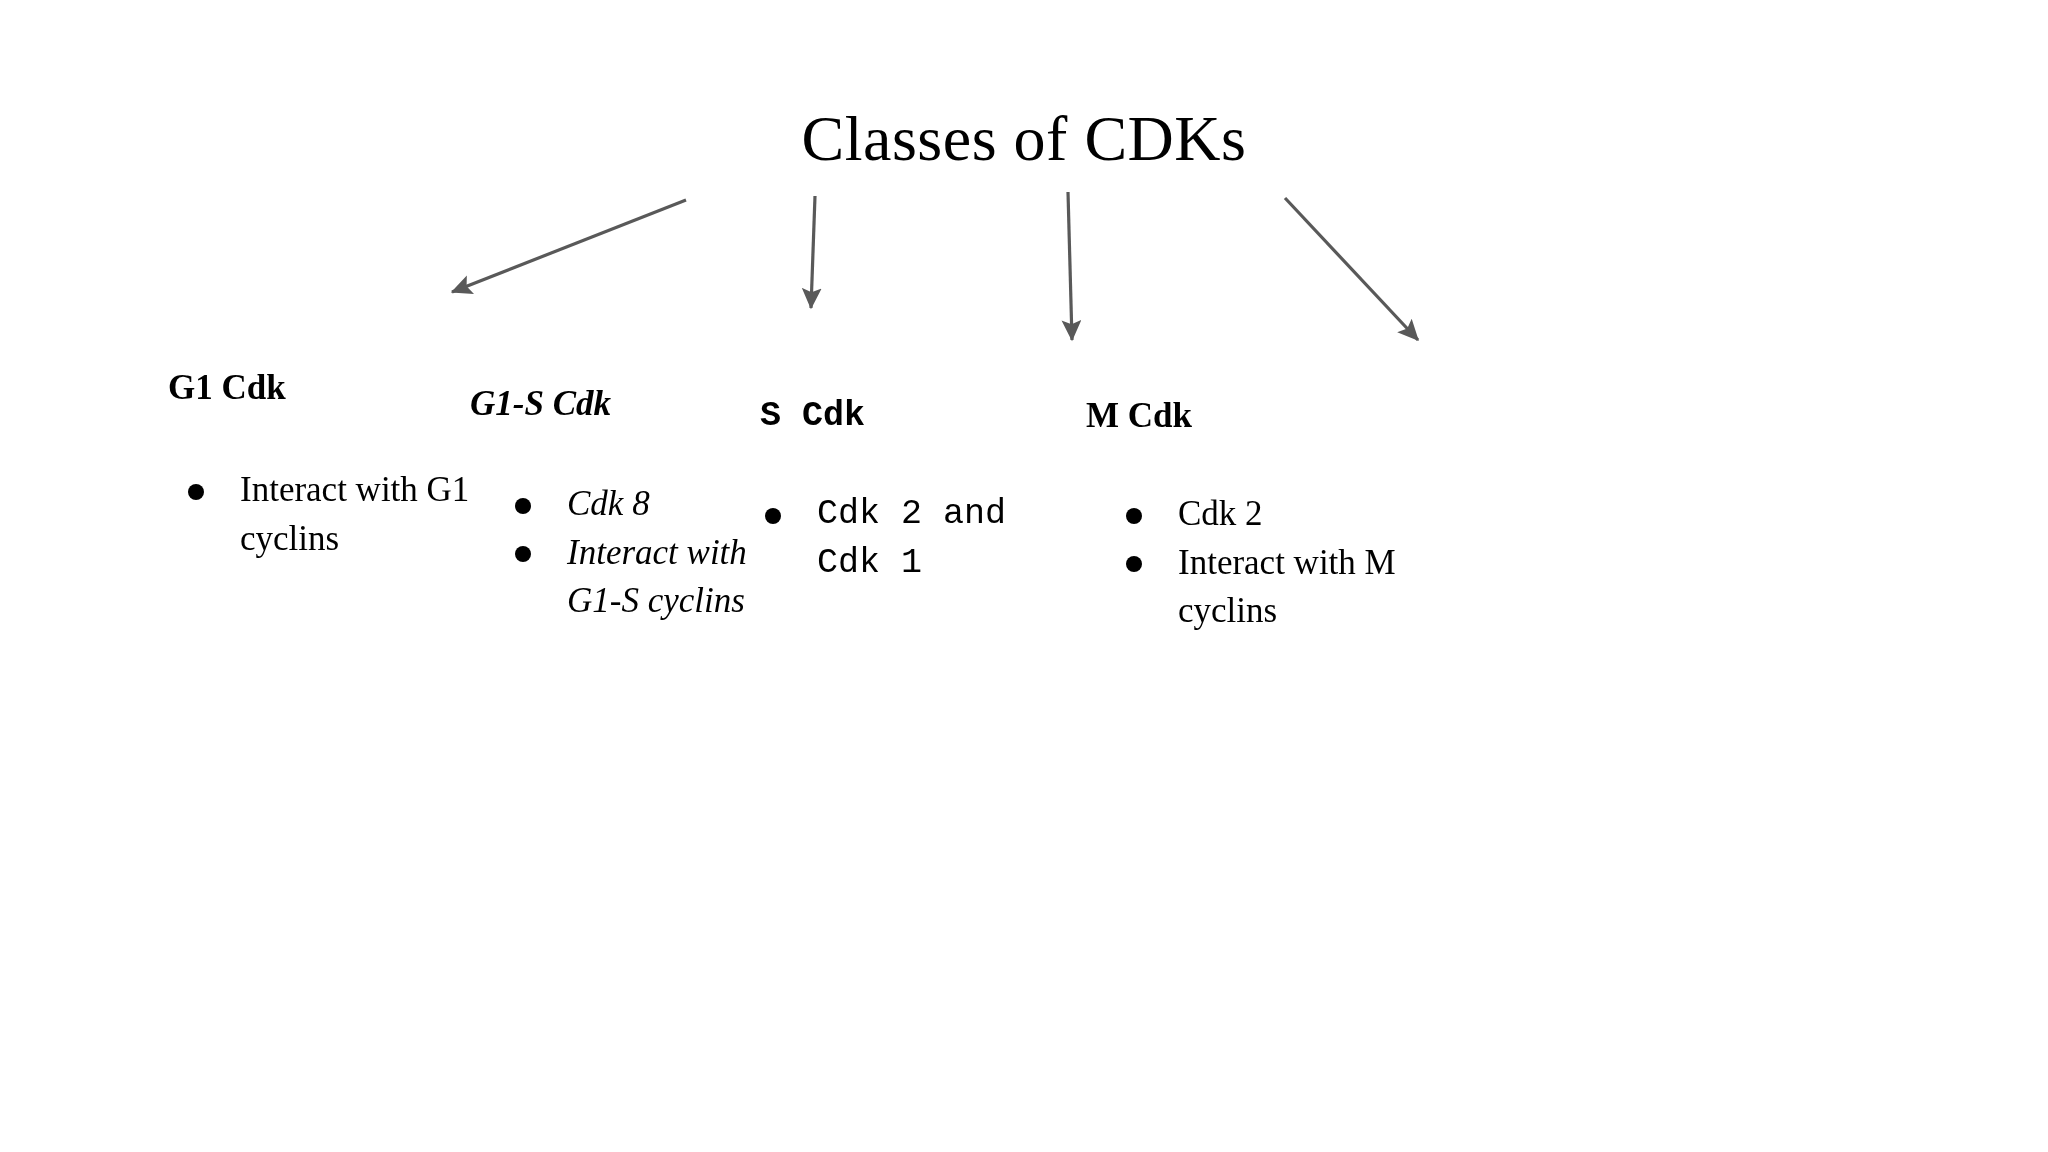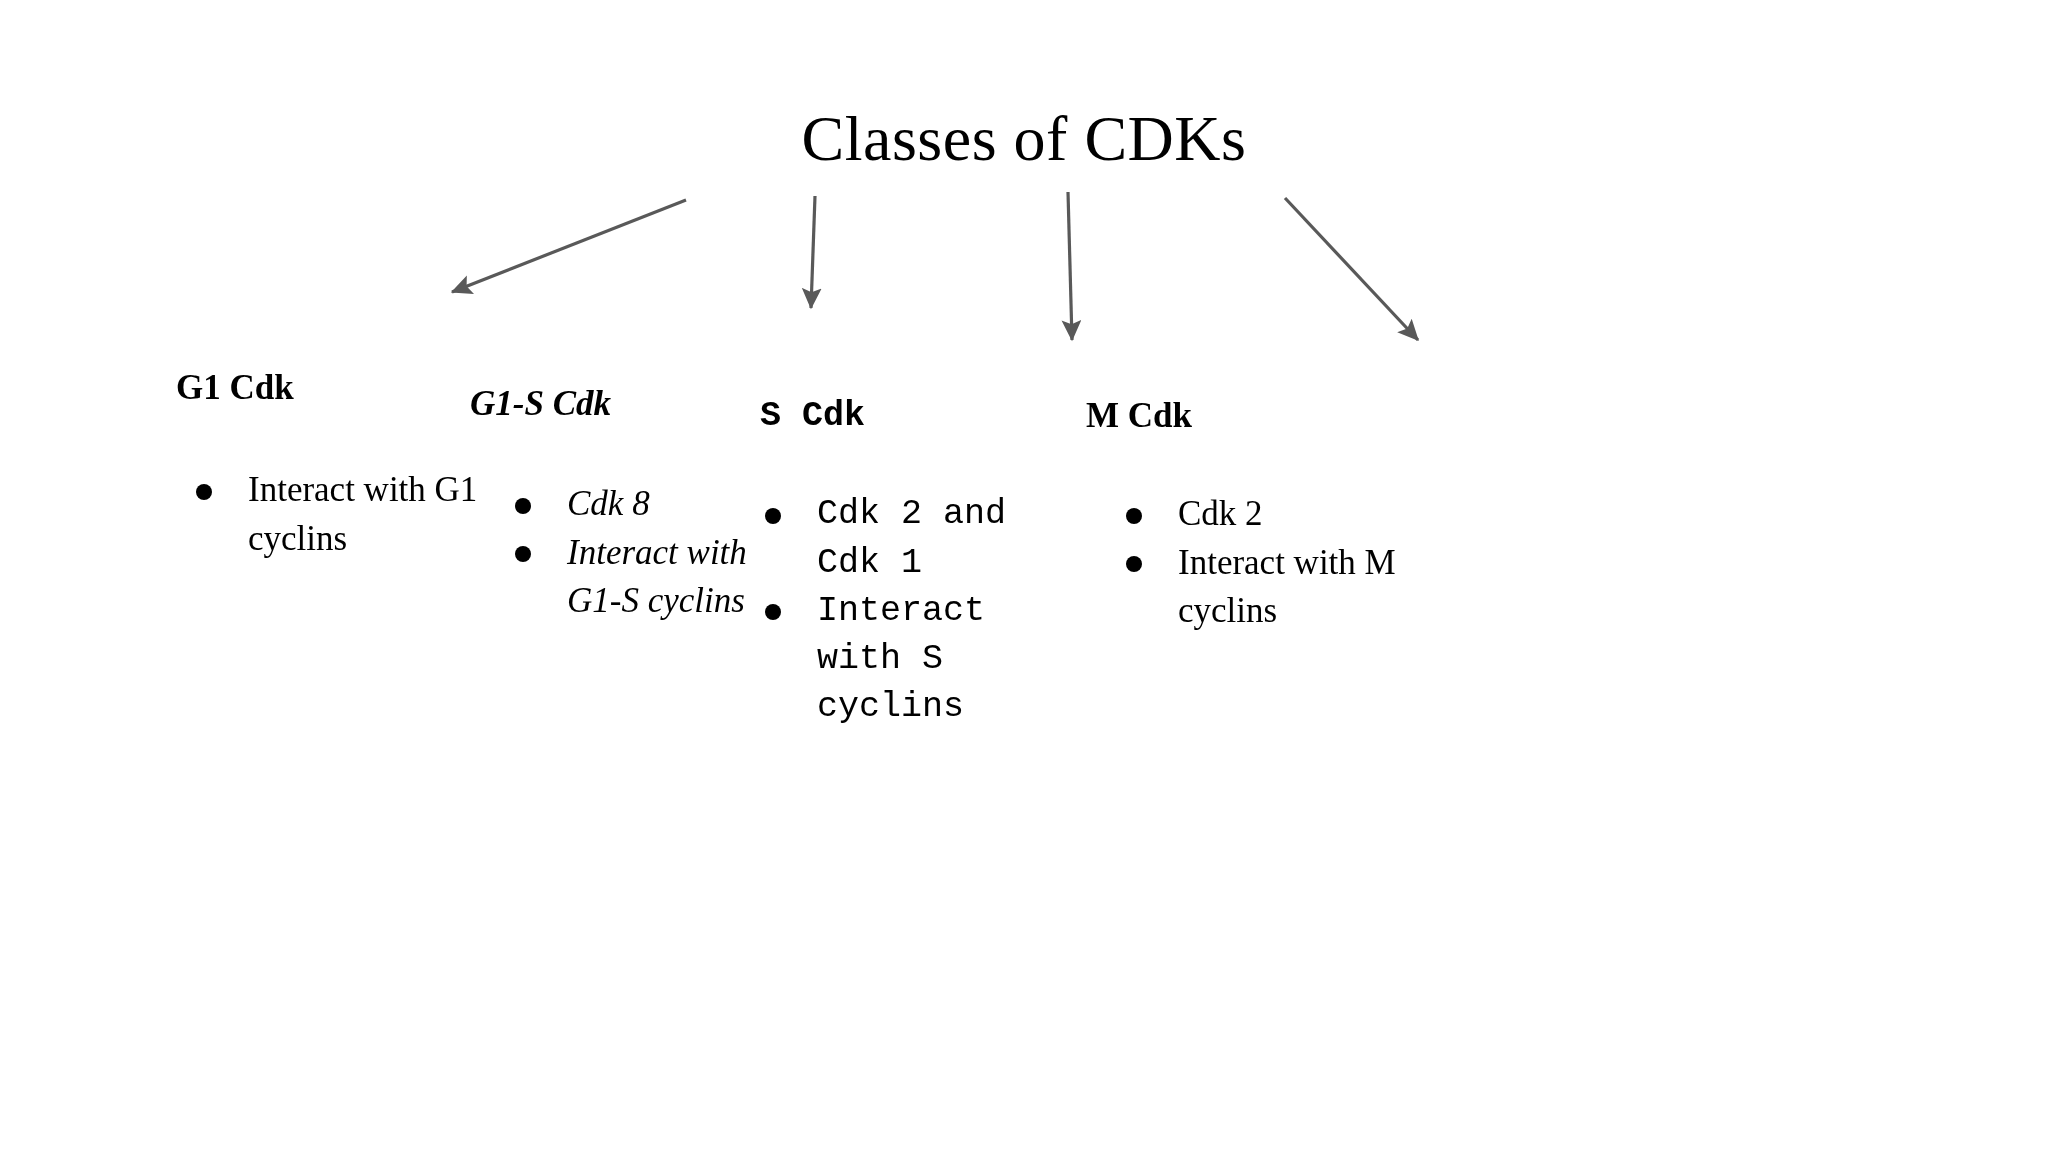--- a/index.html
+++ b/index.html
@@ -75,21 +75,21 @@
     position: absolute;
     left: 20px;
     top: 0.50em;
     width: 16px;
     height: 16px;
     border-radius: 50%;
     background: #000000;
   }
 
   
-  #col-g1        { left: 176px;  top: 368px; width: 330px; }
+  #col-g1        { left: 168px;  top: 368px; width: 330px; }
   #col-g1-list   { margin-top: 58px; margin-left: 0px; }
 
   #col-g1s       { left: 470px;  top: 384px; width: 320px; font-style: italic; }
   #col-g1s-list  { margin-top: 56px; margin-left: 25px; }
 
   #col-s         { left: 760px;  top: 396px; width: 320px; font-family: Liberation Mono, monospace; }
   #col-s-list    { margin-top: 54px; margin-left: -15px; }
 
   #col-m         { left: 1086px; top: 396px; width: 320px; }
   #col-m-list    { margin-top: 54px; margin-left: 20px; }
@@ -141,24 +141,20 @@
     </ul>
   </div>
 
   <div class="column" id="col-s">
     <div class="col-header">S Cdk</div>
     <ul class="bullet-list" id="col-s-list">
       <li class="bullet-item">
         <span class="bullet-dot"></span>
         <span>Cdk 2 and Cdk 1</span>
       </li>
-      <li class="bullet-item">
-        <span class="bullet-dot"></span>
-        <span>Interact with S cyclins</span>
-      </li>
     </ul>
   </div>
 
   <div class="column" id="col-m">
     <div class="col-header">M Cdk</div>
     <ul class="bullet-list" id="col-m-list">
       <li class="bullet-item">
         <span class="bullet-dot"></span>
         <span>Cdk 2</span>
       </li>

